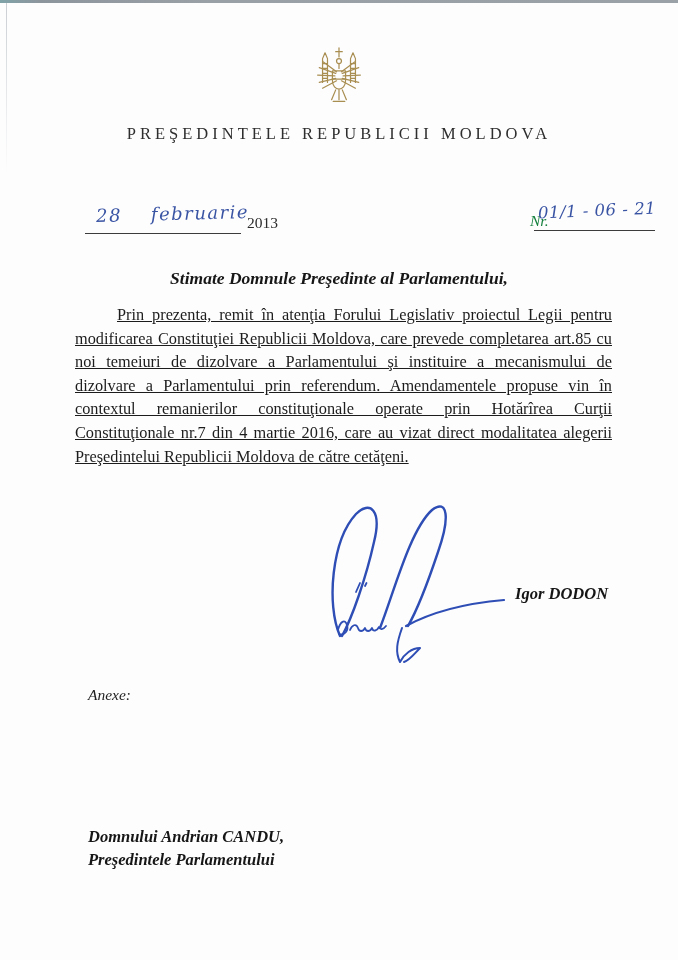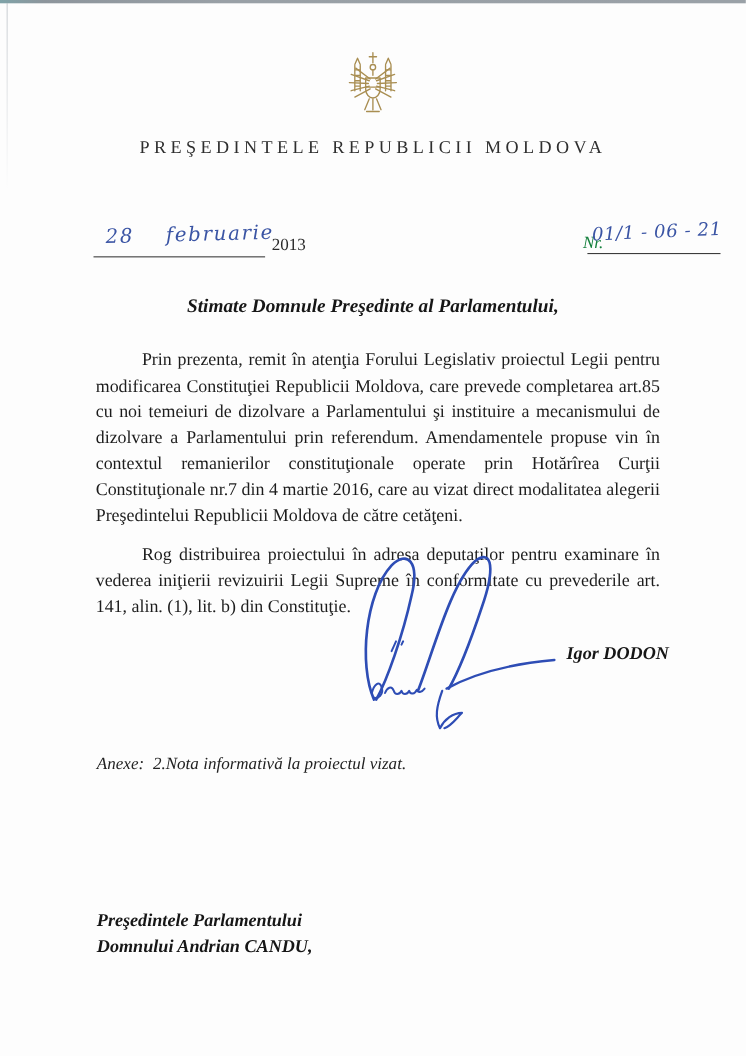--- a/index.html
+++ b/index.html
@@ -58,21 +58,21 @@
   .salutation {
     position: absolute; left: 0; top: 268px; width: 678px;
     text-align: center; font-weight: bold; font-style: italic;
     font-size: 17.5px; color: #161616;
   }
   .body-text {
     position: absolute; left: 75px; top: 303px; width: 537px;
     font-size: 16.3px; line-height: 23.6px; text-align: justify;
     color: #1c1c1c;
   }
-  .body-text p { text-indent: 42px; margin: 12px; }
+  .body-text p { text-indent: 42px; margin: 0; text-decoration: underline; }
   .signature-svg {
     position: absolute; left: 318px; top: 496px; width: 192px; height: 168px;
   }
   .signer-name {
     position: absolute; left: 515px; top: 584px; width: 145px;
     text-align: left; font-weight: bold; font-style: italic;
     font-size: 16.5px; color: #161616; white-space: nowrap;
   }
   .annexes {
     position: absolute; left: 88px; top: 684px;
@@ -122,21 +122,20 @@
 <div class="date-year">2013</div>
 
 <div class="nr-label">Nr.</div>
 <div class="hand nr-hand">01/1 - 06 - 21</div>
 <div class="nr-underline"></div>
 
 <div class="salutation">Stimate Domnule Preşedinte al Parlamentului,</div>
 
 <div class="body-text">
   <p>Prin prezenta, remit în atenţia Forului Legislativ proiectul Legii pentru modificarea Constituţiei Republicii Moldova, care prevede completarea art.85 cu noi temeiuri de dizolvare a Parlamentului şi instituire a mecanismului de dizolvare a Parlamentului prin referendum. Amendamentele propuse vin în contextul remanierilor constituţionale operate prin Hotărîrea Curţii Constituţionale nr.7 din 4 martie 2016, care au vizat direct modalitatea alegerii Preşedintelui Republicii Moldova de către cetăţeni.</p>
-  <p>Rog distribuirea proiectului în adresa deputaţilor pentru examinare în vederea iniţierii revizuirii Legii Supreme în conformitate cu prevederile art. 141, alin. (1), lit. b) din Constituţie.</p>
 </div>
 
 <svg class="signature-svg" viewBox="0 0 192 168" aria-hidden="true">
 
   <path class="ink" stroke-width="2.4" d="M22 140 C8 108 14 44 38 18 C52 4 64 14 56 46 C48 82 34 122 24 140"></path>
 
   <path class="ink" stroke-width="2.4" d="M62 132 C76 96 92 34 114 14 C130 2 132 22 120 56 C110 86 98 116 90 130"></path>
 
   <path class="ink" stroke-width="2.2" d="M88 130 C110 118 140 108 186 104"></path>
 
@@ -145,20 +144,19 @@
   <path class="ink" stroke-width="1.8" d="M38 96 l4 -9 M47 90 l1.5 -3"></path>
 
   <path class="ink" stroke-width="2" d="M84 132 C79 146 77 156 82 166 C86 158 94 152 102 152 C96 158 92 164 86 166"></path>
 </svg>
 
 <div class="signer-name">Igor DODON</div>
 
 <div class="annexes">
   <div class="annex-label">Anexe:</div>
   <div class="annex-items">
-    <div>2.Nota informativă la proiectul vizat.</div>
   </div>
 </div>
 
 <div class="addressee">
+  <div>Domnului Andrian CANDU,</div>
   <div>Preşedintele Parlamentului</div>
-  <div>Domnului Andrian CANDU,</div>
 </div>
 
 </body></html>

